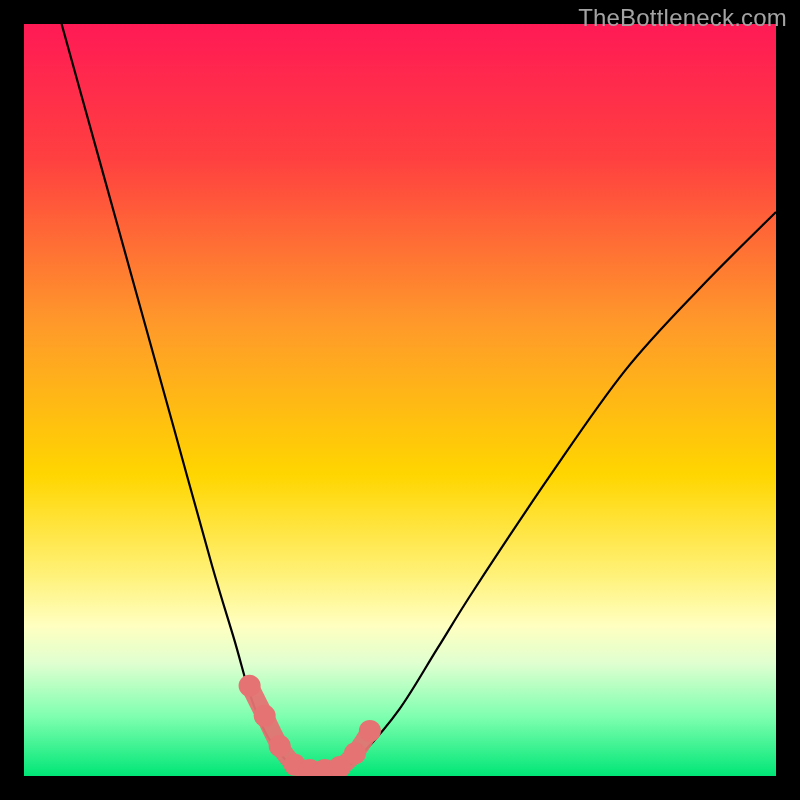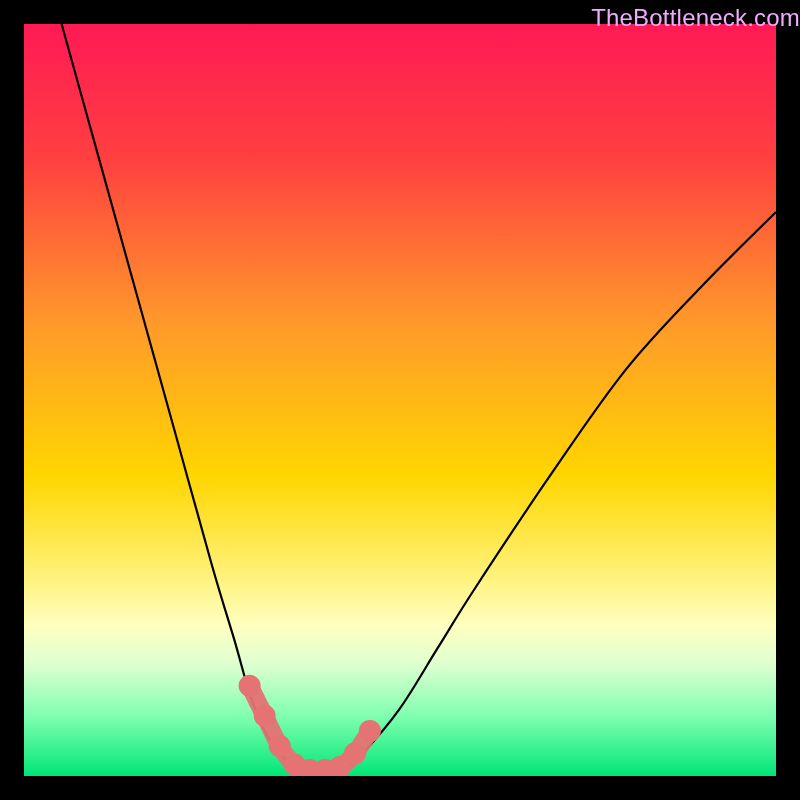--- a/index.html
+++ b/index.html
@@ -14,22 +14,22 @@
   .frame {
     position: absolute;
     left: 24px;
     top: 24px;
     width: 752px;
     height: 752px;
   }
   .watermark {
     position: absolute;
     top: 4px;
-    right: 0;
-    color: #f0abfc;
+    right: 13px;
+    color: #a3a3a3;
     font-size: 24px;
     font-weight: 500;
     letter-spacing: 0.2px;
     z-index: 10;
     user-select: none;
   }
   svg {
     display: block;
   }
 </style>

